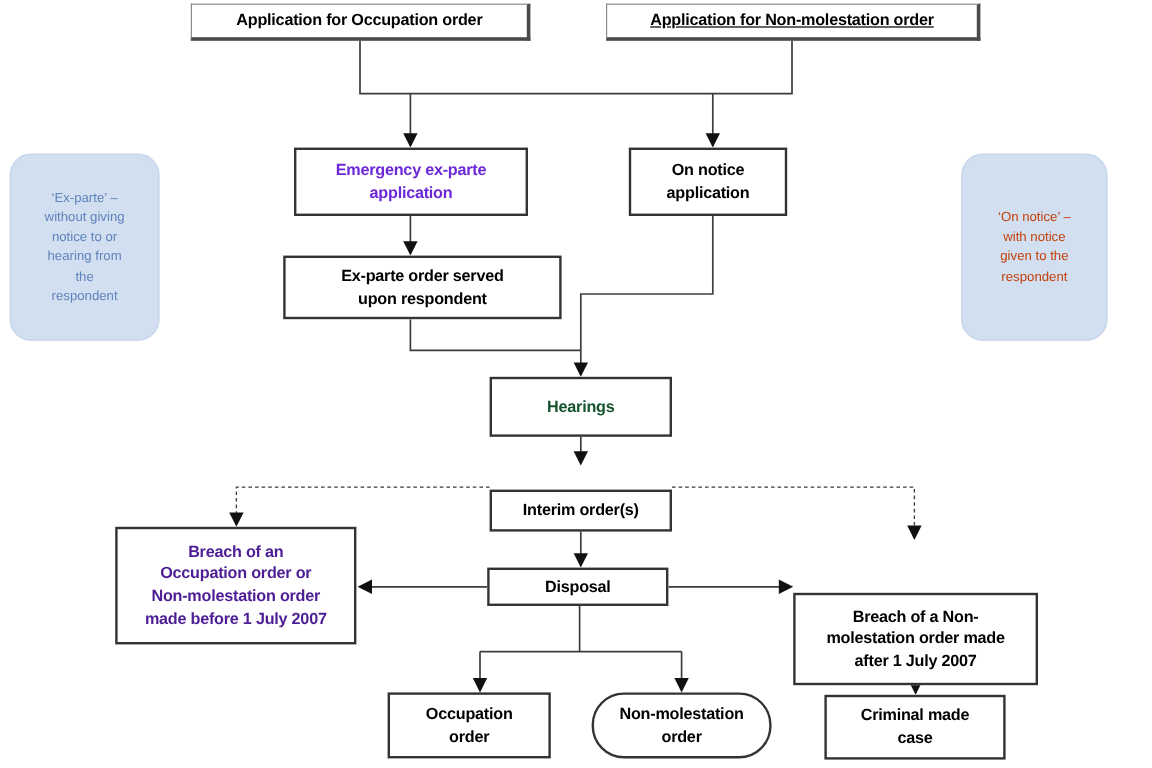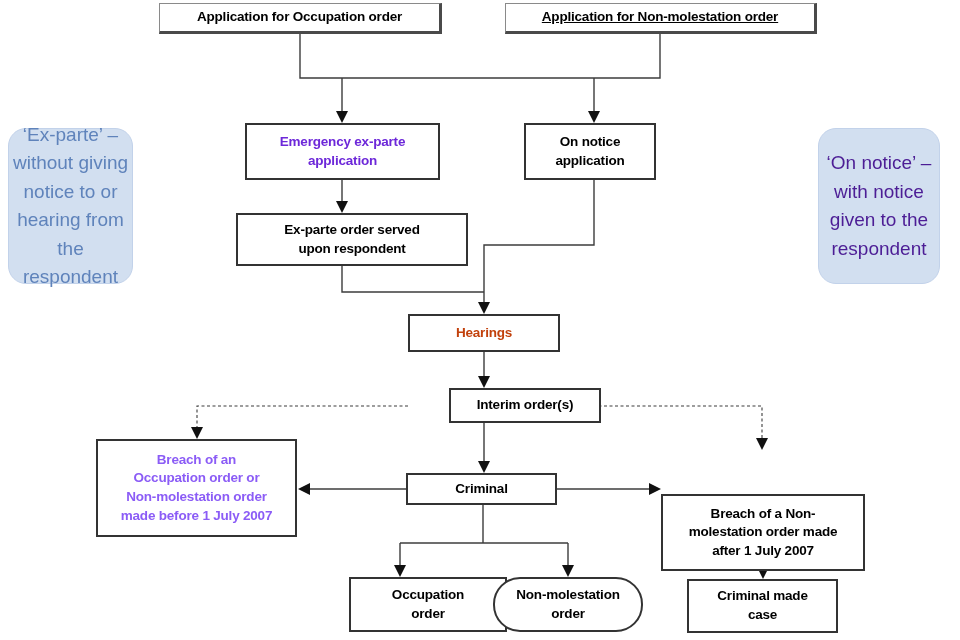--- a/index.html
+++ b/index.html
@@ -29,21 +29,21 @@
     border-style:solid;
     border-width:1px 3px 3px 1px;
     border-color:#8a8a8a #4a4a4a #4a4a4a #8a8a8a;
   }
   .callout{
     position:absolute;
     box-sizing:border-box;
     border-radius:18px;
     display:flex;align-items:center;justify-content:center;
     text-align:center;
-    font-size:19px;
+    font-size:11px;
     line-height:1.5;
     white-space:pre-line;
   }
   .conn{fill:none;stroke-width:1.4;}
   .conn.dashed{stroke-dasharray:3 2.5;stroke-width:1.1;}
   .arrowhead{stroke:none;}
 </style>
 </head>
 <body>
 
@@ -82,40 +82,40 @@
     </svg>
   <div id="nodes-layer">
       <div class="node shadow" style="left: 159px; top: 3px; width: 283px; height: 31px; background: rgb(255, 255, 255); color: rgb(0, 0, 0);">Application for Occupation order</div>
       <div class="node shadow" style="left: 505px; top: 3px; width: 312px; height: 31px; background: rgb(255, 255, 255); color: rgb(0, 0, 0); text-decoration: underline;">Application for Non-molestation order</div>
       <div class="node" style="left: 245px; top: 123px; width: 195px; height: 57px; border-color: rgb(51, 51, 51); background: rgb(255, 255, 255); color: #6d28d9;">Emergency ex-parte
 application</div>
       <div class="node" style="left: 524px; top: 123px; width: 132px; height: 57px; border-color: rgb(51, 51, 51); background: rgb(255, 255, 255); color: rgb(0, 0, 0);">On notice
 application</div>
       <div class="node" style="left: 236px; top: 213px; width: 232px; height: 53px; border-color: rgb(51, 51, 51); background: rgb(255, 255, 255); color: rgb(0, 0, 0);">Ex-parte order served
 upon respondent</div>
-      <div class="node" style="left: 408px; top: 314px; width: 152px; height: 38px; border-color: rgb(51, 51, 51); background: rgb(255, 255, 255); color: #c2410c;">Hearings</div>
-      <div class="node" style="left: 408px; top: 388px; width: 152px; height: 35px; border-color: rgb(51, 51, 51); background: rgb(255, 255, 255); color: rgb(0, 0, 0); margin-left: 41px;">Interim order(s)</div>
-      <div class="node" style="left: 96px; top: 439px; width: 201px; height: 98px; border-color: rgb(51, 51, 51); background: rgb(255, 255, 255); color: #8b5cf6;">Breach of an
+      <div class="node" style="left: 408px; top: 314px; width: 152px; height: 50px; border-color: rgb(51, 51, 51); background: rgb(255, 255, 255); color: #14532d;">Hearings</div>
+      <div class="node" style="left: 408px; top: 408px; width: 152px; height: 35px; border-color: rgb(51, 51, 51); background: rgb(255, 255, 255); color: rgb(0, 0, 0);">Interim order(s)</div>
+      <div class="node" style="left: 96px; top: 439px; width: 201px; height: 98px; border-color: rgb(51, 51, 51); background: rgb(255, 255, 255); color: #4c1d95;">Breach of an
 Occupation order or
 Non-molestation order
 made before 1 July 2007</div>
-      <div class="node" style="left: 406px; top: 473px; width: 151px; height: 32px; border-color: rgb(51, 51, 51); background: rgb(255, 255, 255); color: rgb(0, 0, 0);">Criminal</div>
+      <div class="node" style="left: 406px; top: 473px; width: 151px; height: 32px; border-color: rgb(51, 51, 51); background: rgb(255, 255, 255); color: rgb(0, 0, 0);">Disposal</div>
       <div class="node" style="left: 661px; top: 450px; width: 204px; height: 77px; border-color: rgb(51, 51, 51); background: rgb(255, 255, 255); color: rgb(0, 0, 0); margin-top: 44px;">Breach of a Non-
 molestation order made
 after 1 July 2007</div>
-      <div class="node" style="left: 349px; top: 577px; width: 158px; height: 55px; border-color: rgb(51, 51, 51); background: rgb(255, 255, 255); color: rgb(0, 0, 0);">Occupation
+      <div class="node" style="left: 323px; top: 577px; width: 136px; height: 55px; border-color: rgb(51, 51, 51); background: rgb(255, 255, 255); color: rgb(0, 0, 0);">Occupation
 order</div>
       <div class="node" style="left: 493px; top: 577px; width: 150px; height: 55px; border-color: rgb(51, 51, 51); background: rgb(255, 255, 255); color: rgb(0, 0, 0); border-radius: 27px;">Non-molestation
 order</div>
       <div class="node" style="left: 687px; top: 579px; width: 151px; height: 54px; border-color: rgb(51, 51, 51); background: rgb(255, 255, 255); color: rgb(0, 0, 0);">Criminal made
 case</div>
       <div class="callout" style="left: 8px; top: 128px; width: 125px; height: 156px; background: rgb(210, 223, 240); border: 1px solid rgb(194, 210, 234); color: rgb(95, 131, 187);">‘Ex-parte’ –
 without giving
 notice to or
 hearing from
 the
 respondent</div>
-      <div class="callout" style="left: 818px; top: 128px; width: 122px; height: 156px; background: rgb(210, 223, 240); border: 1px solid rgb(194, 210, 234); color: #4c1d95;">‘On notice’ –
+      <div class="callout" style="left: 801px; top: 128px; width: 122px; height: 156px; background: rgb(210, 223, 240); border: 1px solid rgb(194, 210, 234); color: #c2410c;">‘On notice’ –
 with notice
 given to the
 respondent</div>
     </div>
 </div>
 
 </body></html>

